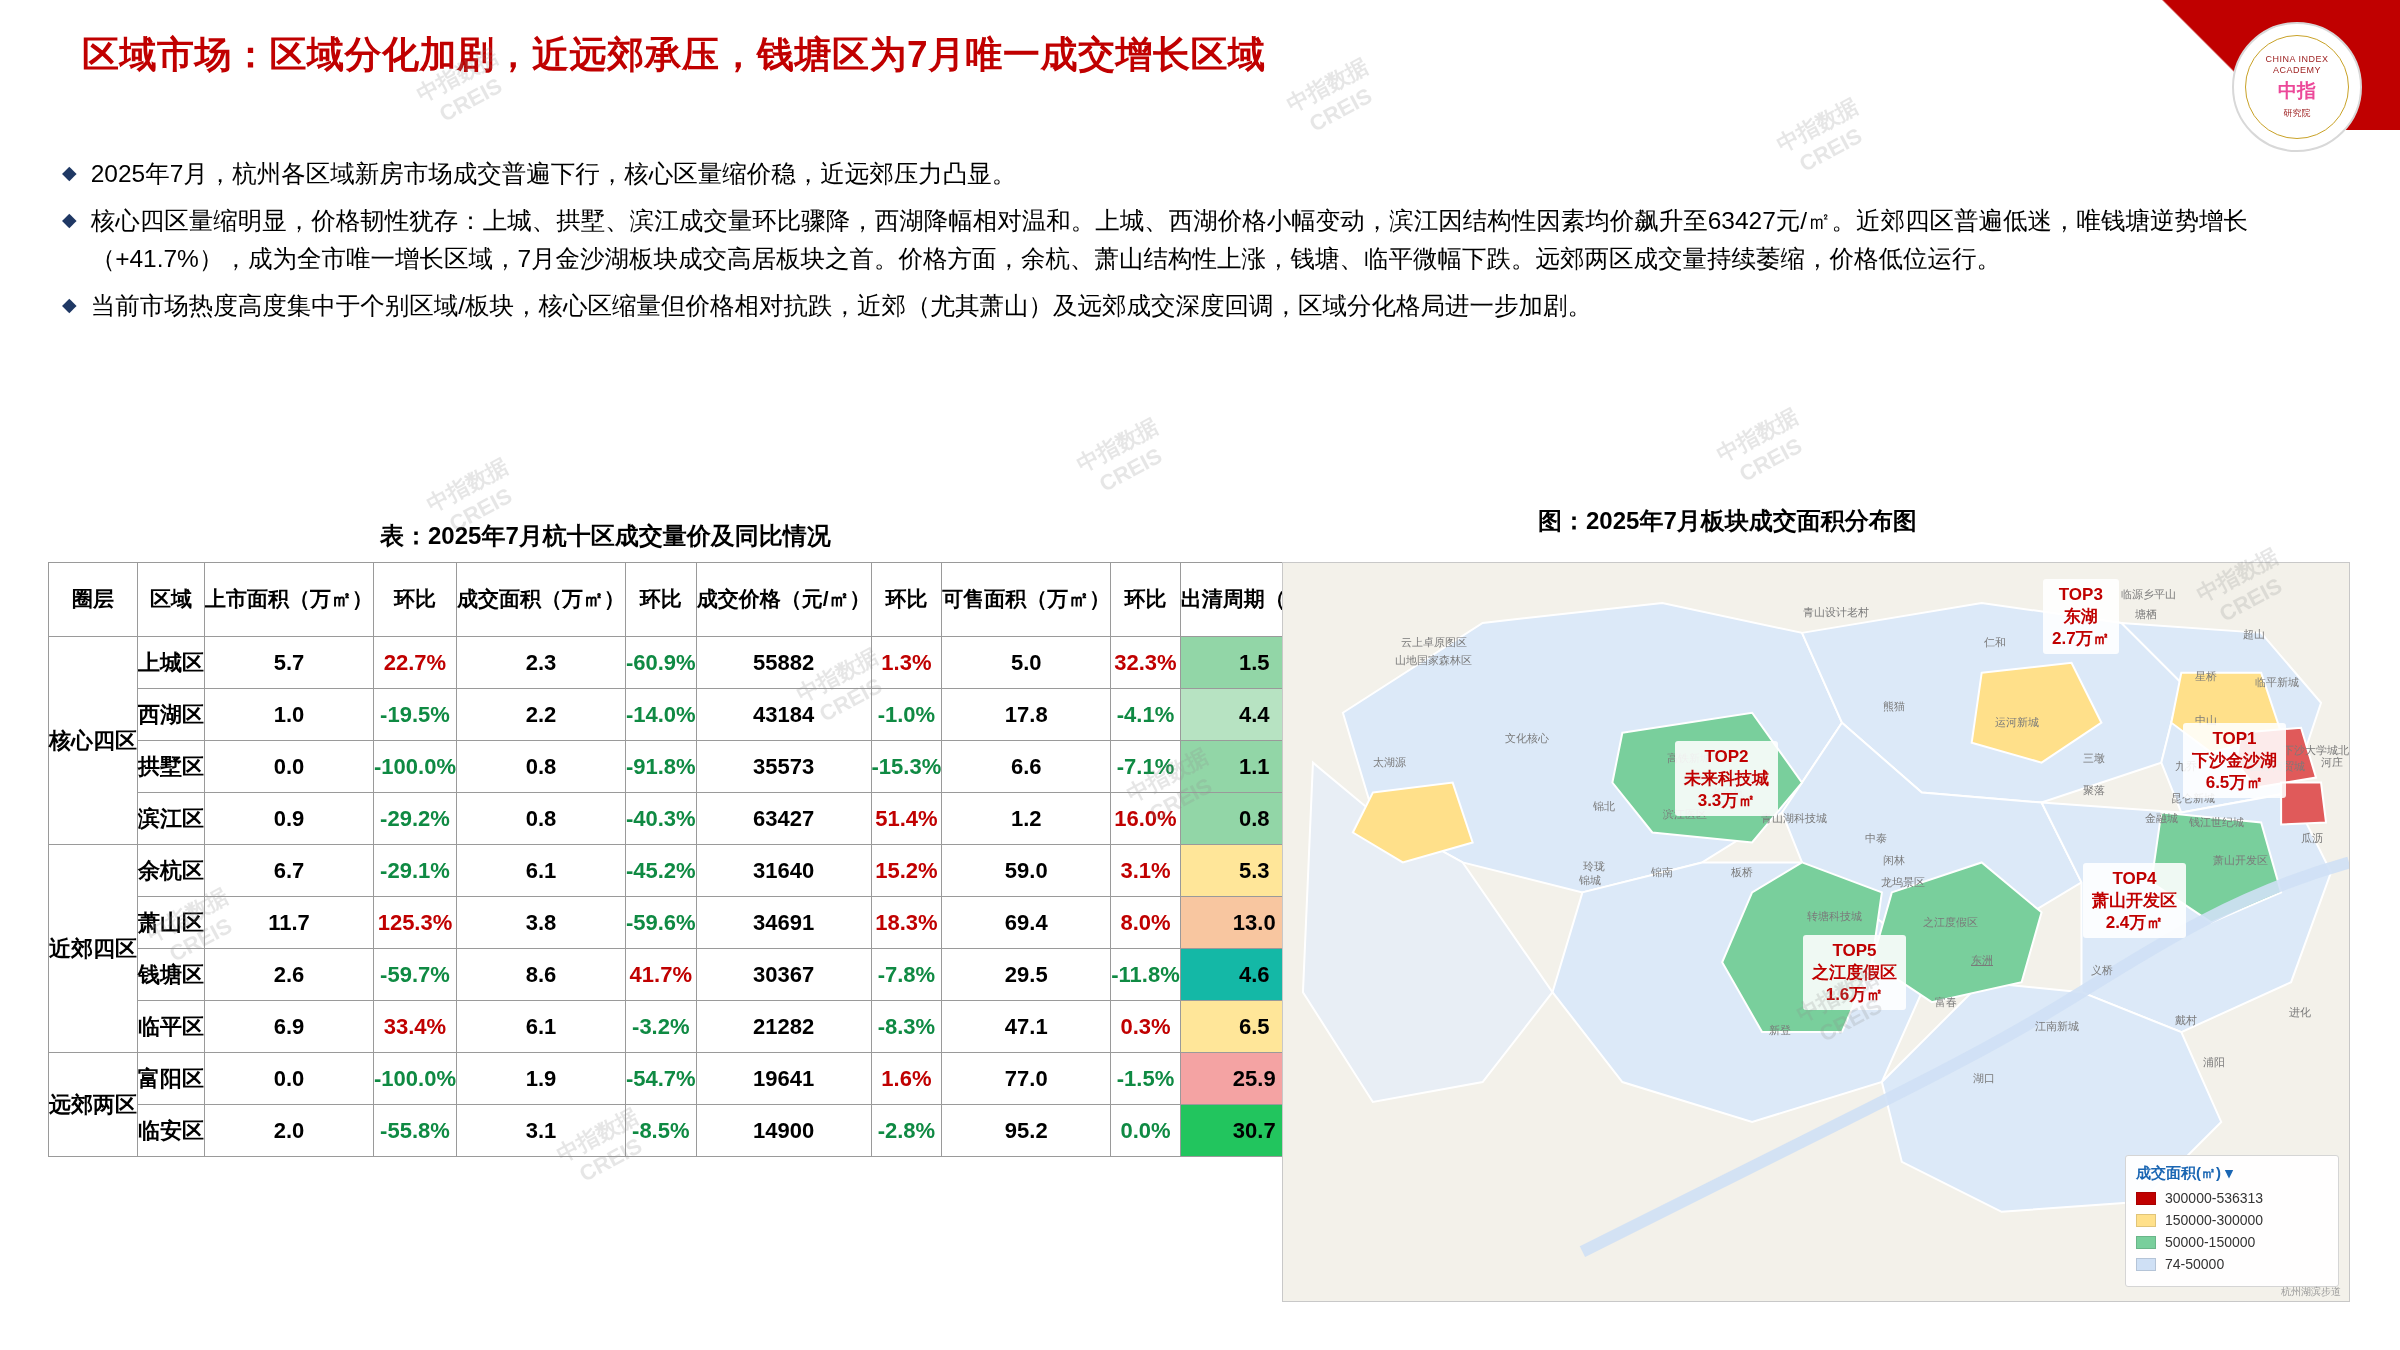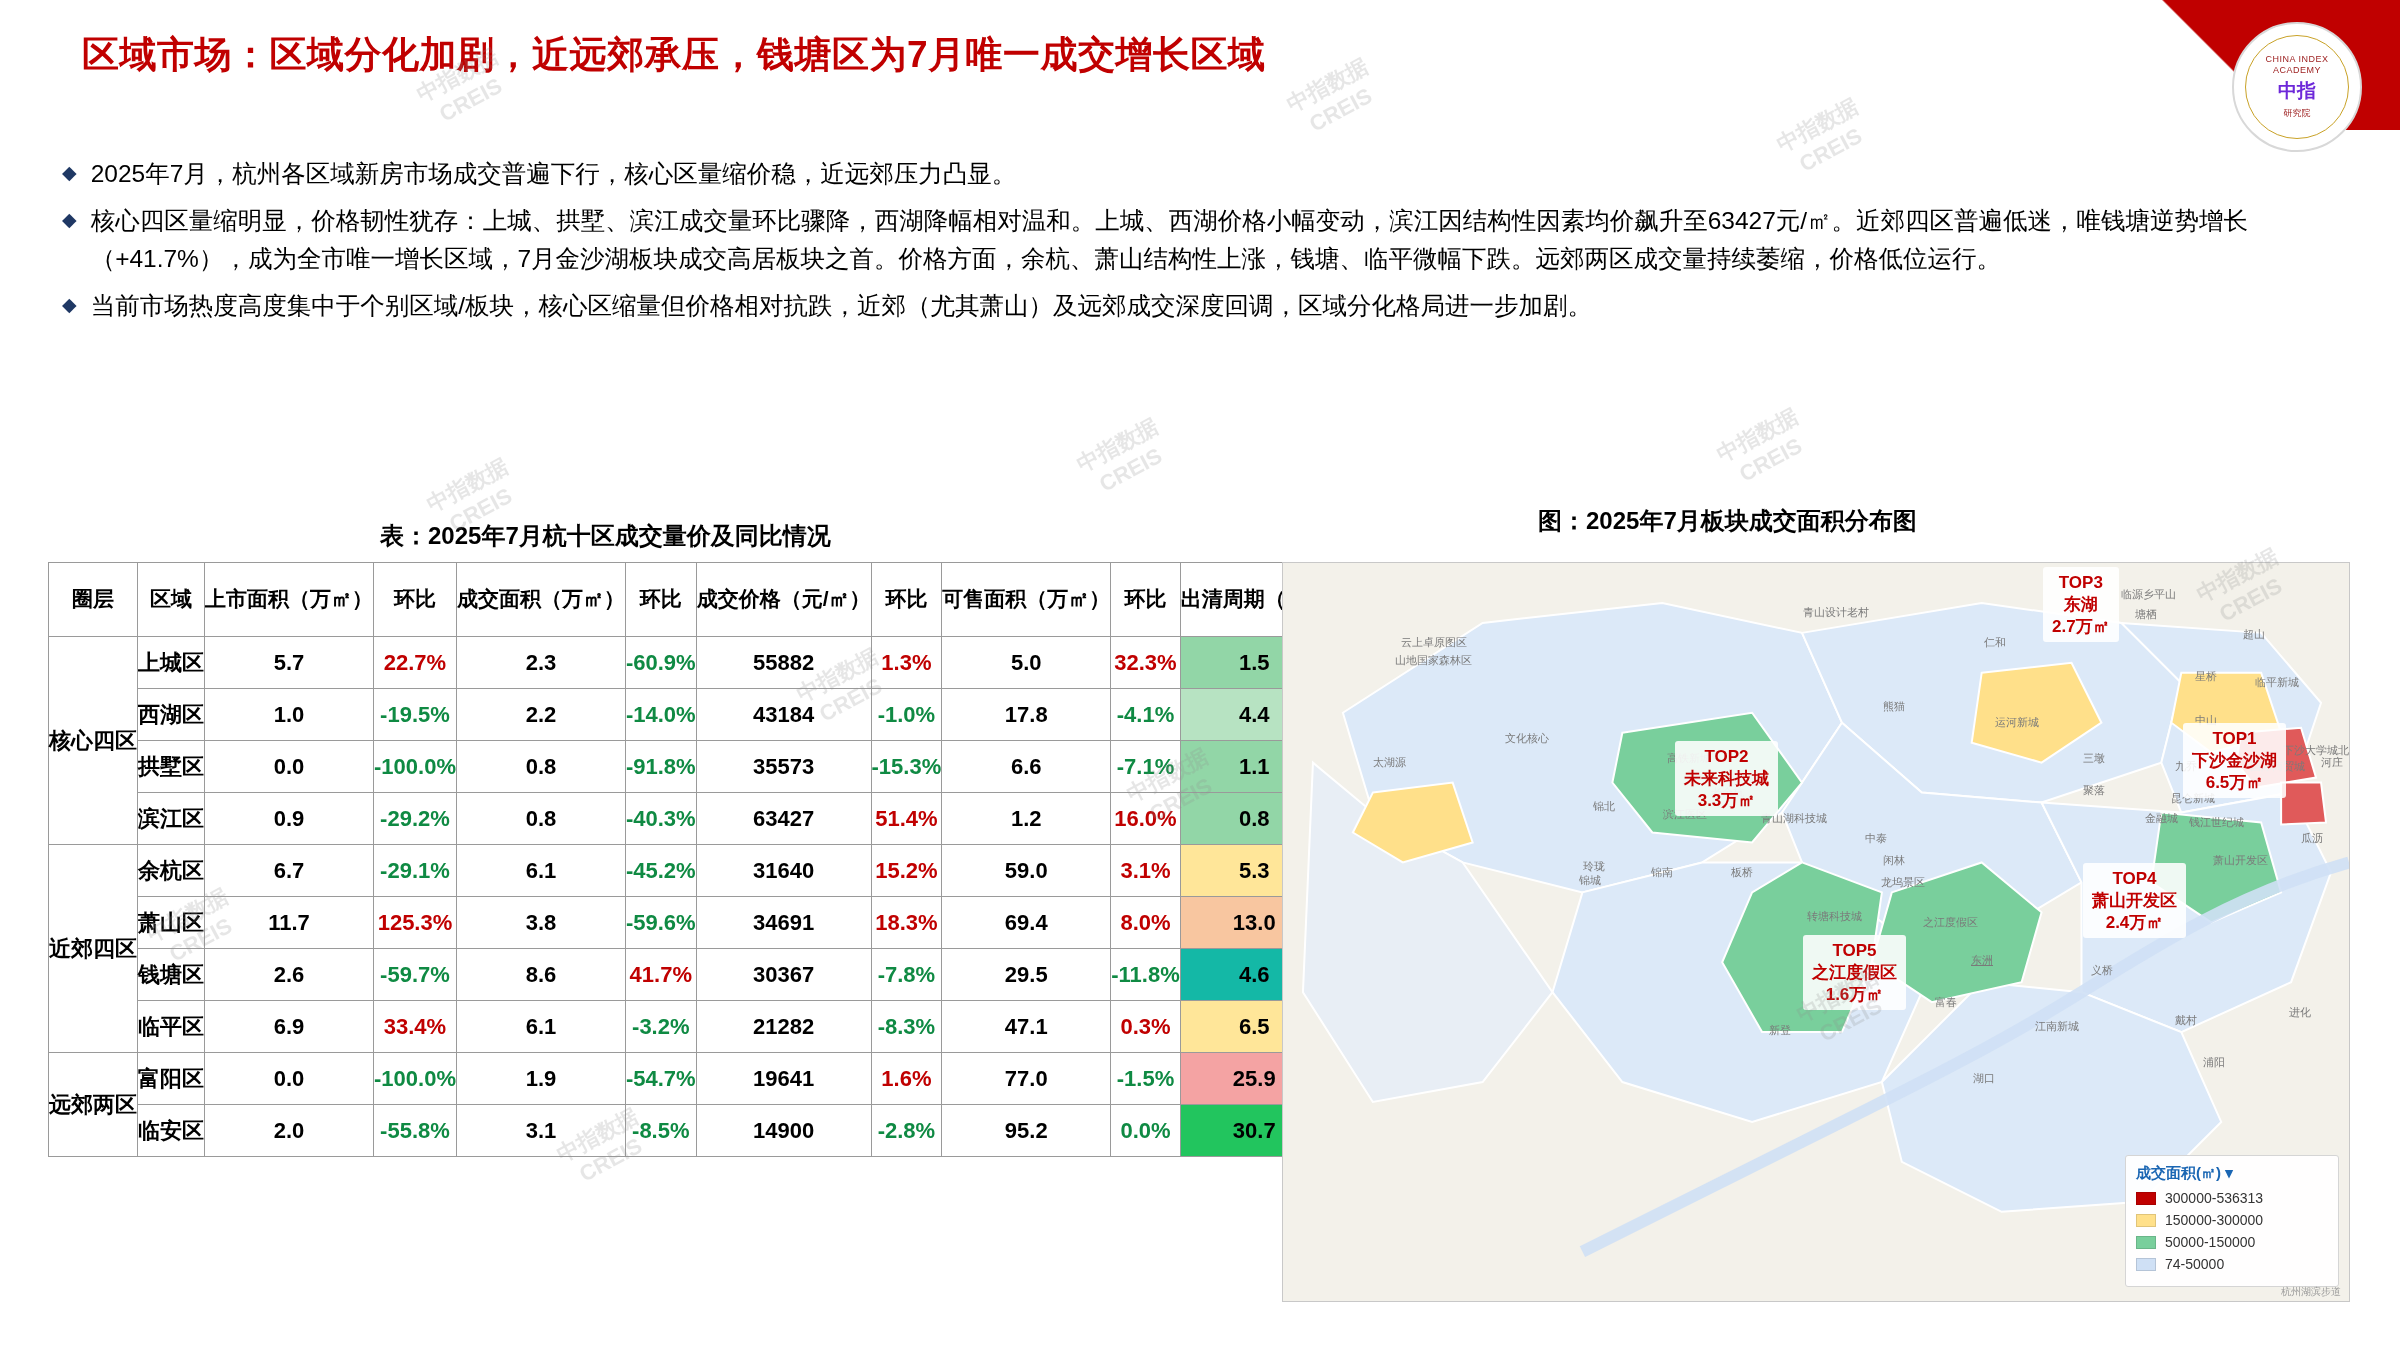--- a/index.html
+++ b/index.html
@@ -23,21 +23,21 @@
     background:#ffffff; border:2px solid #d8d8d8;
     display:flex; flex-direction:column; align-items:center; justify-content:center;
   }
   .logo-circle .ring{
     width:104px;height:104px;border-radius:50%;
     border:1px solid #c9a227;
     display:flex;flex-direction:column;align-items:center;justify-content:center;
     text-align:center;
   }
   .logo-en{ font-size:9px; color:#9b1b1b; letter-spacing:.5px; line-height:1.15; }
-  .logo-cn{ font-size:19px; color:#6d28d9; font-weight:bold; margin:3px 0; }
+  .logo-cn{ font-size:19px; color:#ec4899; font-weight:bold; margin:3px 0; }
   .logo-sub{ font-size:9px; color:#9b1b1b; }
 
   
   .title{
     position:absolute; left:82px; top:30px;
     font-size:37px; font-weight:bold; color:#c00000;
     letter-spacing:.5px;
   }
 
   
@@ -399,21 +399,21 @@
       <div class="top-box" style="left: 900px; top: 160px;">
         <div class="t1">TOP1</div>
         <div class="t2">下沙金沙湖</div>
         <div class="t3">6.5万㎡</div>
       </div>
       <div class="top-box" style="left: 392px; top: 178px;">
         <div class="t1">TOP2</div>
         <div class="t2">未来科技城</div>
         <div class="t3">3.3万㎡</div>
       </div>
-      <div class="top-box" style="left: 760px; top: 4px;">
+      <div class="top-box" style="left: 760px; top: 16px;">
         <div class="t1">TOP3</div>
         <div class="t2">东湖</div>
         <div class="t3">2.7万㎡</div>
       </div>
       <div class="top-box" style="left: 800px; top: 300px;">
         <div class="t1">TOP4</div>
         <div class="t2">萧山开发区</div>
         <div class="t3">2.4万㎡</div>
       </div>
       <div class="top-box" style="left: 520px; top: 372px;">

